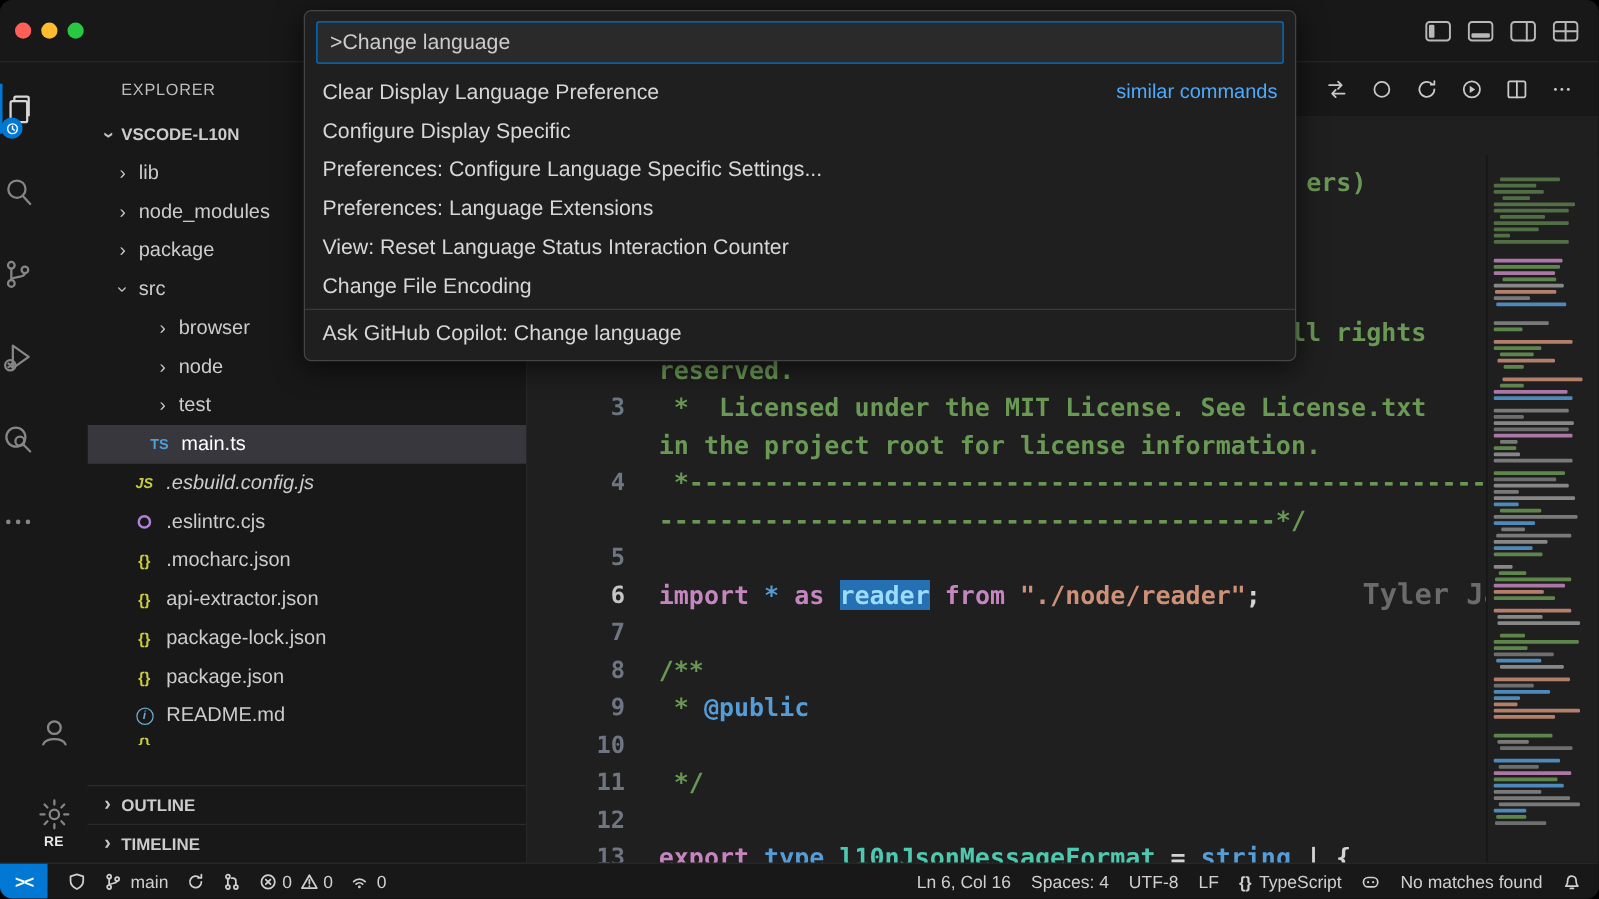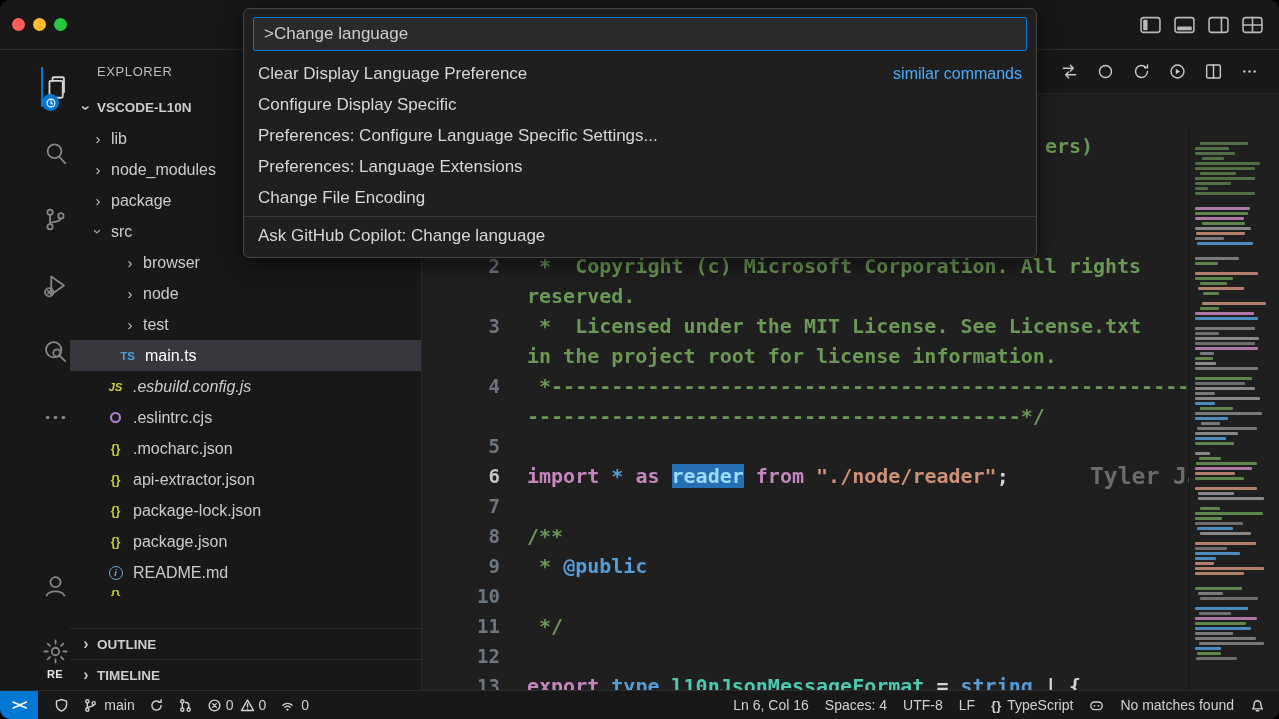--- a/index.html
+++ b/index.html
@@ -16,21 +16,21 @@
   .icon svg .f{fill:currentColor;stroke:none;}
   
   .titlebar{height:50px;background:#181818;border-bottom:1px solid #2b2b2b;display:flex;align-items:center;flex-shrink:0;}
   .traffic{display:flex;gap:8px;padding-left:12px;}
   .tl{width:13px;height:13px;border-radius:50%;}
   .tb-icons{margin-left:auto;display:flex;gap:13px;padding-right:16px;color:#b8b8b8;}
   .tb-icons .icon{width:21px;height:18px;cursor:pointer;}
   
   .main{flex:1;min-height:0;display:flex;}
   
-  .activitybar{width:70px;background:#181818;display:flex;flex-direction:column;flex-shrink:0;align-items:flex-end;}
+  .activitybar{width:70px;background:#181818;display:flex;flex-direction:row;flex-shrink:0;}
   #ab-top{margin-top:4px;}
   #ab-bottom{margin-top:auto;margin-bottom:6px;}
   .ab-item{height:66px;display:flex;align-items:center;justify-content:center;position:relative;color:#868686;cursor:pointer;}
   .ab-item.active{color:#d7d7d7;}
   .ab-item.active::before{content:"";position:absolute;left:0;top:13px;bottom:13px;width:2px;background:var(--accent);}
   .ab-item .icon{width:29px;height:29px;}
   .ab-badge{position:absolute;right:11px;bottom:9px;width:17px;height:17px;border-radius:50%;background:var(--badge);color:#fff;display:flex;align-items:center;justify-content:center;}
   .ab-badge .icon{width:12px;height:12px;}
   .ab-badge-text{position:absolute;right:7px;bottom:4px;font-size:11px;font-weight:700;color:#e8e8e8;letter-spacing:.3px;}
   
@@ -595,20 +595,24 @@
         </div>
         <div class="cp-row">
           <span>Preferences: Configure Language Specific Settings...</span>
           <span class="cp-right"></span>
         </div>
         <div class="cp-row">
           <span>Preferences: Language Extensions</span>
           <span class="cp-right"></span>
         </div>
         <div class="cp-row">
+          <span>View: Reset Language Status Interaction Counter</span>
+          <span class="cp-right"></span>
+        </div>
+        <div class="cp-row">
           <span>Change File Encoding</span>
           <span class="cp-right"></span>
         </div>
         <div class="cp-sep"></div>
         <div class="cp-row">
           <span>Ask GitHub Copilot: Change language</span>
           <span class="cp-right"></span>
         </div>
       </div>
   </div>

